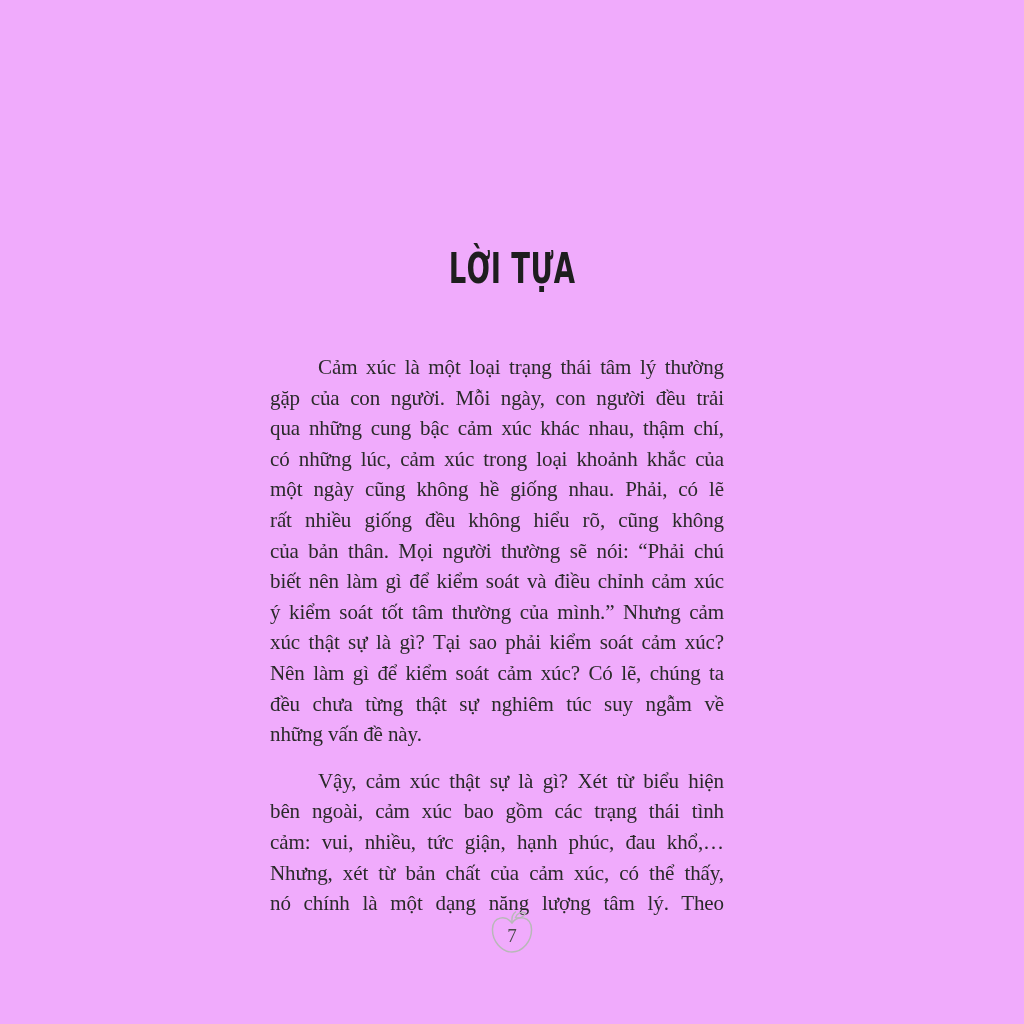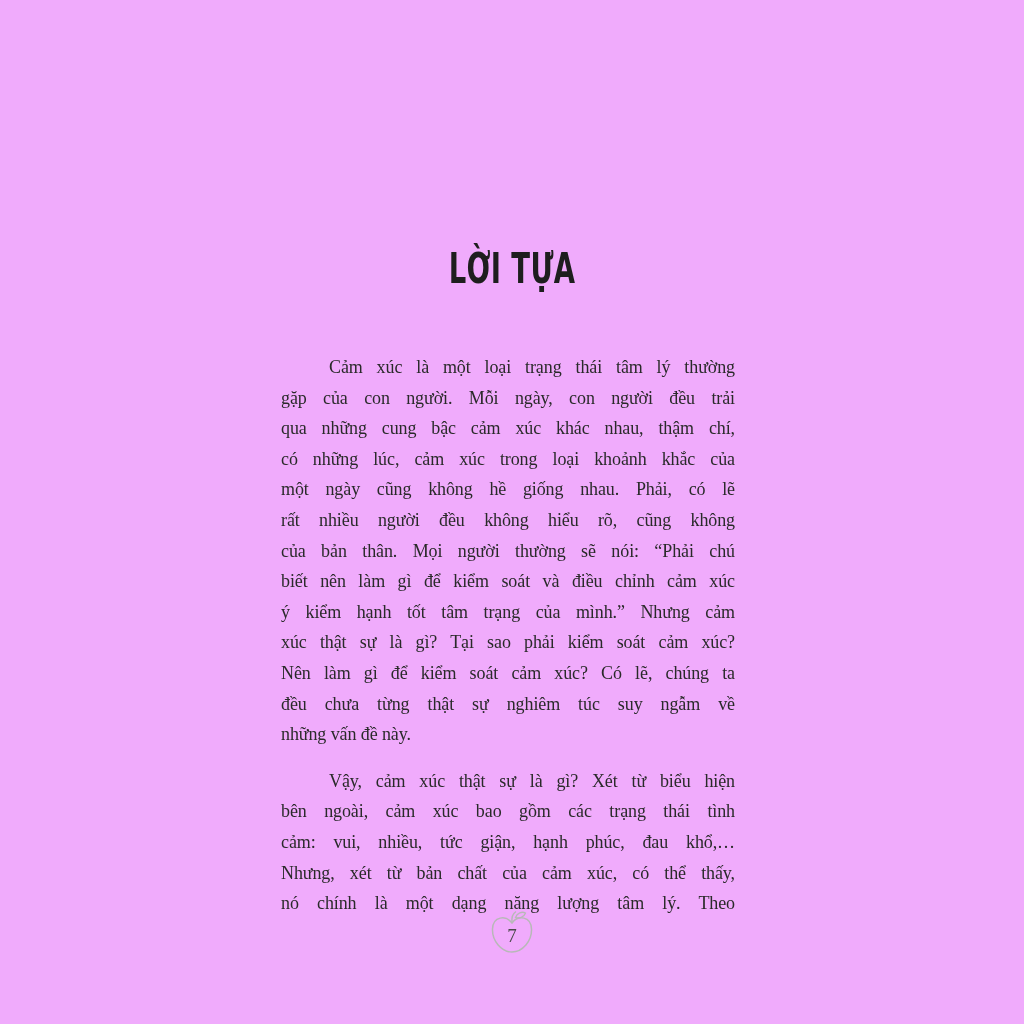--- a/index.html
+++ b/index.html
@@ -24,25 +24,25 @@
     text-align: center;
     font-family: "DejaVu Sans", "Liberation Sans", sans-serif;
     font-size: 43px;
     font-weight: bold;
     color: #1e1e1e;
     letter-spacing: 0.5px;
     transform: scaleX(0.64);
   }
   .body-text {
     position: absolute;
-    left: 281px;
+    left: 270px;
     top: 352px;
     width: 454px;
     color: #2a2a2a;
-    font-size: 18px;
+    font-size: 21px;
     line-height: 30.6px;
     letter-spacing: -0.1px;
   }
   .line {
     text-align: justify;
     text-align-last: justify;
     white-space: nowrap;
   }
   .line.first { text-indent: 48px; }
   .line.lastleft { text-align-last: left; }
@@ -79,24 +79,24 @@
 
   <h1 class="title">LỜI TỰA</h1>
 
   <div class="body-text">
     <div class="paragraph">
         <div class="line first">Cảm xúc là một loại trạng thái tâm lý thường</div>
         <div class="line">gặp của con người. Mỗi ngày, con người đều trải</div>
         <div class="line">qua những cung bậc cảm xúc khác nhau, thậm chí,</div>
         <div class="line">có những lúc, cảm xúc trong loại khoảnh khắc của</div>
         <div class="line">một ngày cũng không hề giống nhau. Phải, có lẽ</div>
-        <div class="line">rất nhiều người đều không hiểu rõ, cũng không</div>
+        <div class="line">rất nhiều giống đều không hiểu rõ, cũng không</div>
         <div class="line">của bản thân. Mọi người thường sẽ nói: “Phải chú</div>
         <div class="line">biết nên làm gì để kiểm soát và điều chỉnh cảm xúc</div>
-        <div class="line">ý kiểm hạnh tốt tâm trạng của mình.” Nhưng cảm</div>
+        <div class="line">ý kiểm soát tốt tâm thường của mình.” Nhưng cảm</div>
         <div class="line">xúc thật sự là gì? Tại sao phải kiểm soát cảm xúc?</div>
         <div class="line">Nên làm gì để kiểm soát cảm xúc? Có lẽ, chúng ta</div>
         <div class="line">đều chưa từng thật sự nghiêm túc suy ngẫm về</div>
         <div class="line lastleft">những vấn đề này.</div>
       </div>
     <div class="paragraph para-gap">
         <div class="line first">Vậy, cảm xúc thật sự là gì? Xét từ biểu hiện</div>
         <div class="line">bên ngoài, cảm xúc bao gồm các trạng thái tình</div>
         <div class="line">cảm: vui, nhiều, tức giận, hạnh phúc, đau khổ,…</div>
         <div class="line">Nhưng, xét từ bản chất của cảm xúc, có thể thấy,</div>

